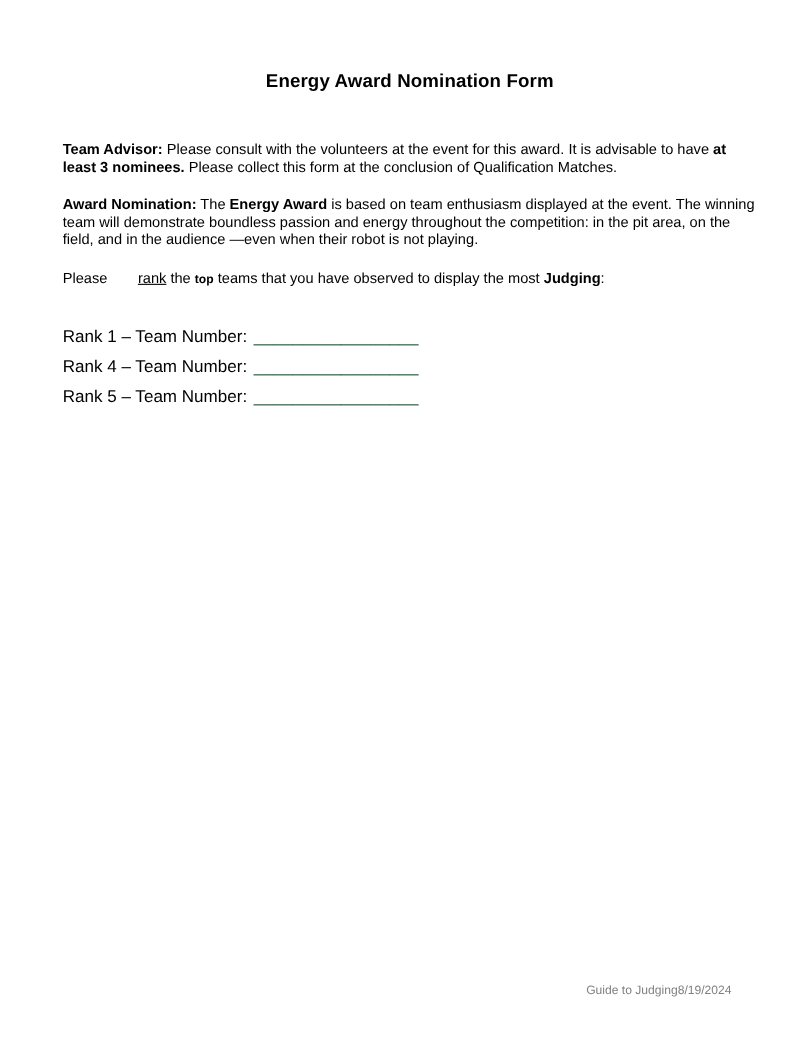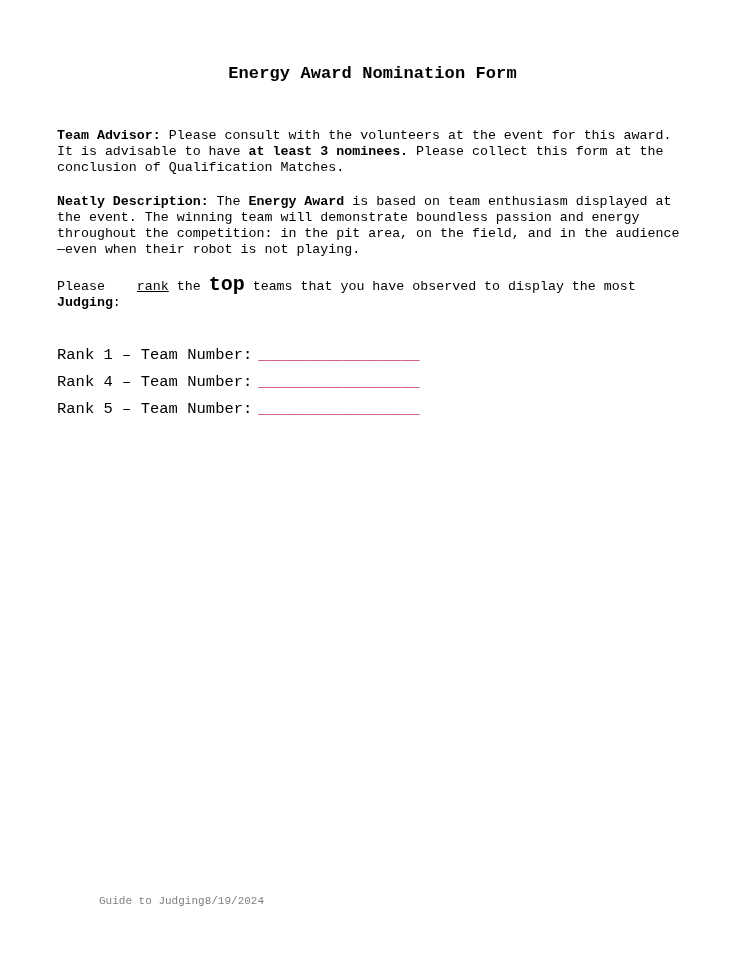--- a/index.html
+++ b/index.html
@@ -1,15 +1,15 @@
 <!DOCTYPE html>
 <html style="--page_background: #ffffff; --text: #000000; --footer_text: #808080;"><head>
 <meta charset="utf-8">
 <style>
-  * { margin: 0; padding: 0; box-sizing: border-box; font-family: Liberation Mono, monospace; }
+  * { margin: 0; padding: 0; box-sizing: border-box; }
   html, body { background: #ffffff; }
   body {
     font-family: "Liberation Sans", "DejaVu Sans", sans-serif;
     color: var(--text, #000000);
   }
   .page {
     position: relative;
     width: 738px;
     height: 958px;
     background: var(--page_background, #ffffff);
@@ -31,53 +31,52 @@
   }
   p.body-par {
     font-size: 13.3px;
     line-height: 16px;
     margin-top: 18px;
   }
   p.first-par { margin-top: 44px; }
   p.rank-instruction { margin-top: 19px; }
   .b { font-weight: bold; }
   .u { text-decoration: underline; margin-left: 24px; }
-  .top-emphasis { font-weight: bold; font-size: 20px; margin-top: 12px; }
+  .top-emphasis { font-weight: bold; font-size: 11px; margin-top: 12px; }
   .write-neatly {
     margin-top: 30px;
     font-size: 14px;
     font-weight: bold;
     font-style: italic;
   }
   .rank-list { margin-top: 31px; font-size: 15.5px; }
   .rank-row { line-height: 27px; white-space: nowrap; }
-  .blank { margin-left: 6px; letter-spacing: 0.2px; color: #be185d; }
+  .blank { margin-left: 6px; letter-spacing: 0.2px; color: #14532d; }
   .footer {
     position: absolute;
     left: 70px;
     right: 73px;
     top: 895px;
     display: flex;
-    justify-content: flex-start;
+    justify-content: flex-end;
     font-size: 11px;
     color: var(--footer_text, #808080);
-    margin-left: 29px;
   }
 </style>
 </head>
 <body>
 
 <div class="page">
   <div class="content">
 
     <div class="doc-title">Energy Award Nomination Form</div>
 
     <p class="body-par first-par"><span class="b">Team Advisor:</span><span> Please consult with the volunteers at the event for this award. It is advisable to have </span><span class="b">at least 3 nominees.</span><span> Please collect this form at the conclusion of Qualification Matches.</span></p>
 
-    <p class="body-par"><span class="b">Neatly Description:</span><span> The </span><span class="b">Energy Award</span><span> is based on team enthusiasm displayed at the event. The winning team will demonstrate boundless passion and energy throughout the competition: in the pit area, on the field, and in the audience —even when their robot is not playing.</span></p>
+    <p class="body-par"><span class="b">Award Nomination:</span><span> The </span><span class="b">Energy Award</span><span> is based on team enthusiasm displayed at the event. The winning team will demonstrate boundless passion and energy throughout the competition: in the pit area, on the field, and in the audience —even when their robot is not playing.</span></p>
 
     <p class="body-par rank-instruction"><span>Please </span><span class="u">rank</span><span> the </span><span class="top-emphasis">top</span><span> teams that you have observed to display the most </span><span class="b">Judging</span><span>:</span></p>
 
 
     <div class="rank-list">
       <div class="rank-row"><span>Rank 1 – Team Number:</span><span class="blank">_________________</span></div>
       <div class="rank-row"><span>Rank 4 – Team Number:</span><span class="blank">_________________</span></div>
       <div class="rank-row"><span>Rank 5 – Team Number:</span><span class="blank">_________________</span></div>
     </div>
 

